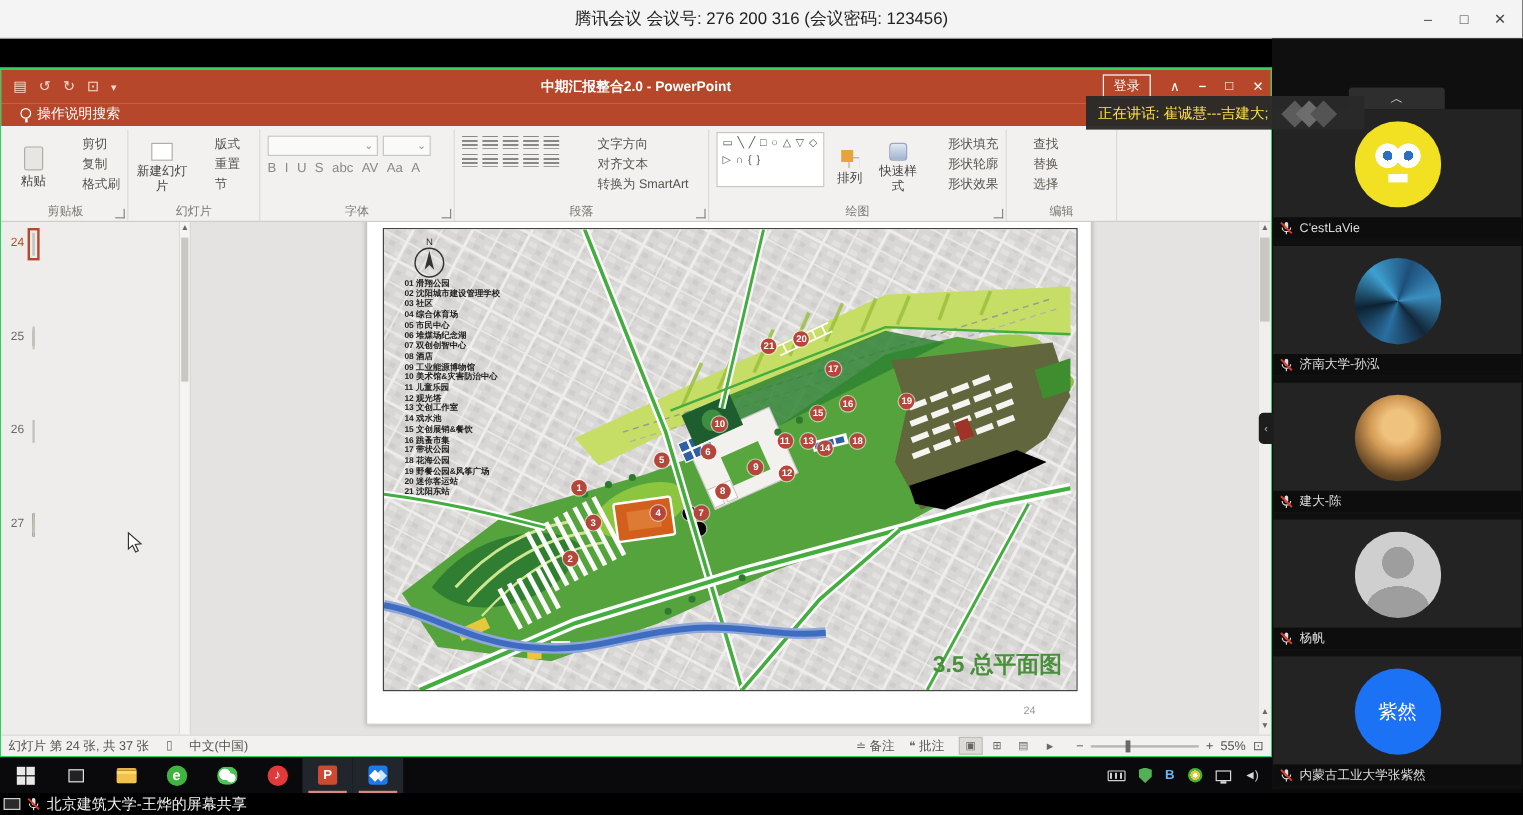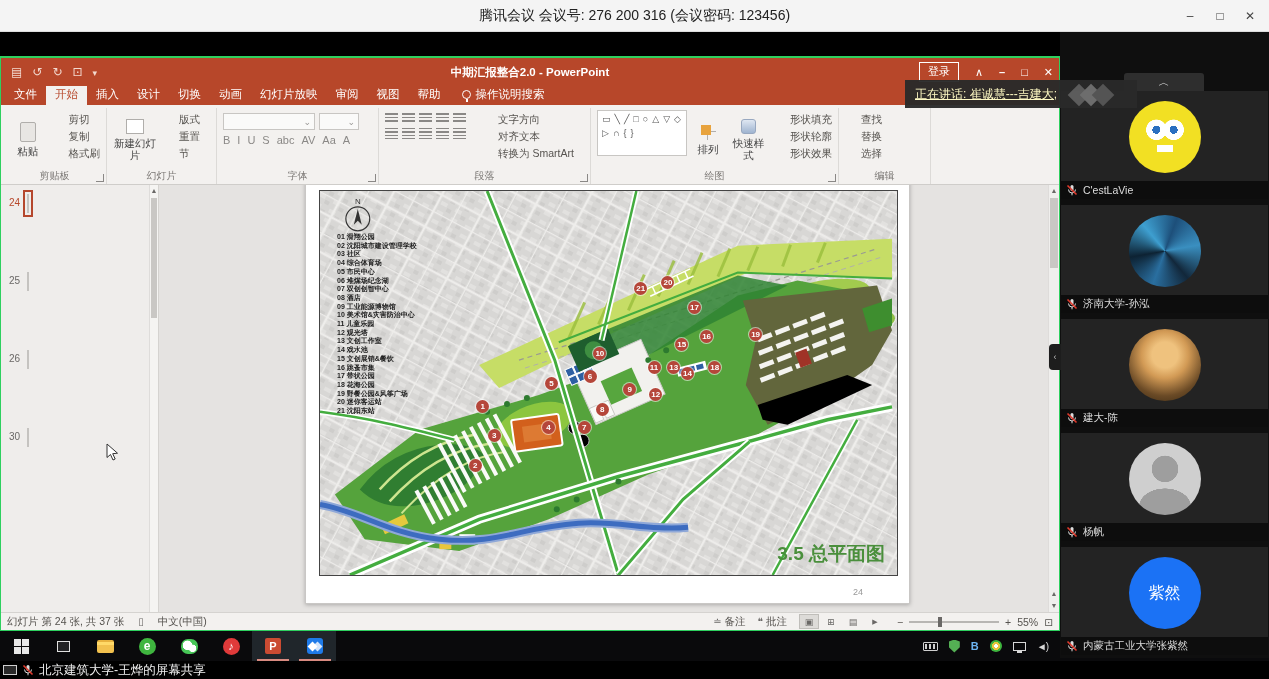--- a/index.html
+++ b/index.html
@@ -95,21 +95,21 @@
   .st-ic { font-size:10px; color:#6a6866; }
   .vbtns { display:flex; gap:2px; }
   .vbtn { width:20px; height:15px; display:flex; align-items:center; justify-content:center; font-size:9px; color:#6a6866; }
   .vbtn.active { background:#dddbd8; border:1px solid #c0beba; }
   .v-normal::before{content:"▣";} .v-sorter::before{content:"⊞";} .v-reading::before{content:"▤";} .v-show::before{content:"▶"; font-size:7px;}
   .zoomer { display:flex; align-items:center; gap:6px; }
   .ztrack { width:90px; height:2px; background:#b8b6b3; position:relative; }
   .zthumb { position:absolute; left:32%; top:-4px; width:4px; height:10px; background:#6a6866; }
 
   
-  .toast { position:absolute; left:905px; top:80px; width:232px; height:28px; background:rgba(42,42,42,.96); color:#fef9c3; font-size:12px; display:flex; align-items:center; padding-left:10px; z-index:30;text-decoration:underline; }
+  .toast { position:absolute; left:905px; top:80px; width:232px; height:28px; background:rgba(42,42,42,.96); color:#fde047; font-size:12px; display:flex; align-items:center; padding-left:10px; z-index:30; }
   .wm { position:absolute; left:1063px; top:82px; width:70px; height:28px; z-index:31; opacity:.45; }
   .wm i { position:absolute; width:16px; height:16px; background:#9a9a9a; transform:rotate(45deg); top:5px; }
   .wm i:nth-child(1){left:8px;} .wm i:nth-child(2){left:20px; background:#c0c0c0;} .wm i:nth-child(3){left:32px; background:#8a8a8a;}
 
   
   .panel { position:absolute; left:1060px; top:32px; width:209px; height:626px; background:#0f0f0f; z-index:20; }
   .collapse-btn { position:absolute; left:64px; top:41px; width:80px; height:18px; background:#2e2e2e; color:#ddd; display:flex; align-items:center; justify-content:center; font-size:11px; border-radius:3px 3px 0 0; }
   .tiles { position:absolute; top:59px; left:1px; right:1px; display:flex; flex-direction:column; gap:6px;text-decoration:underline; }
   .tile { position:relative; height:108px; background:#232323; }
   .avatar { position:absolute; left:50%; top:38px; transform:translate(-50%,-50%) ; margin-top:4px; width:72px; height:72px; border-radius:50%; background:#555; top:42px; }
@@ -201,33 +201,20 @@
 
         <span class="qi w-ribbon" style="--name: ribbon-display-icon; --cls: w-ribbon;"></span>
             <span class="qi w-min" style="--name: minimize-icon; --cls: w-min;"></span>
             <span class="qi w-restore" style="--name: restore-icon; --cls: w-restore;"></span>
             <span class="qi w-close" style="--name: close-icon; --cls: w-close;"></span>
           </span>
       </div>
     </div>
 
     <div class="ppt-tabs">
-      <span style="display:flex;align-items:flex-end;">
-
-      <span class="rtab" style="--label: 文件;">文件</span>
-          <span class="rtab active" style="--label: 开始; --cls: active;">开始</span>
-          <span class="rtab" style="--label: 插入;">插入</span>
-          <span class="rtab" style="--label: 设计;">设计</span>
-          <span class="rtab" style="--label: 切换;">切换</span>
-          <span class="rtab" style="--label: 动画;">动画</span>
-          <span class="rtab" style="--label: 幻灯片放映;">幻灯片放映</span>
-          <span class="rtab" style="--label: 审阅;">审阅</span>
-          <span class="rtab" style="--label: 视图;">视图</span>
-          <span class="rtab" style="--label: 帮助;">帮助</span>
-        </span>
       <span class="tab-search">
         <i class="bulb"></i>
         <span>操作说明搜索</span>
       </span>
     </div>
 
     <div class="ribbon">
       <div class="rgroup" style="width:104px;">
         <div class="bigbtn">
           <span class="clip-ic"></span>
@@ -409,21 +396,21 @@
               <span class="tnum">25</span>
               <span class="tm"></span>
             </div>
 
             <div class="thumb-row k26" style="--num: 26; --cls: k26;">
               <span class="tnum">26</span>
               <span class="tm"></span>
             </div>
 
             <div class="thumb-row k27" style="--num: 27; --cls: k27;">
-              <span class="tnum">30</span>
+              <span class="tnum">27</span>
               <span class="tm"></span>
             </div>
           </div>
         <div class="tscroll">
           <div class="arr">▲</div>
           <div class="thm"></div>
         </div>
       </div>
 
       <div class="slide-area">

